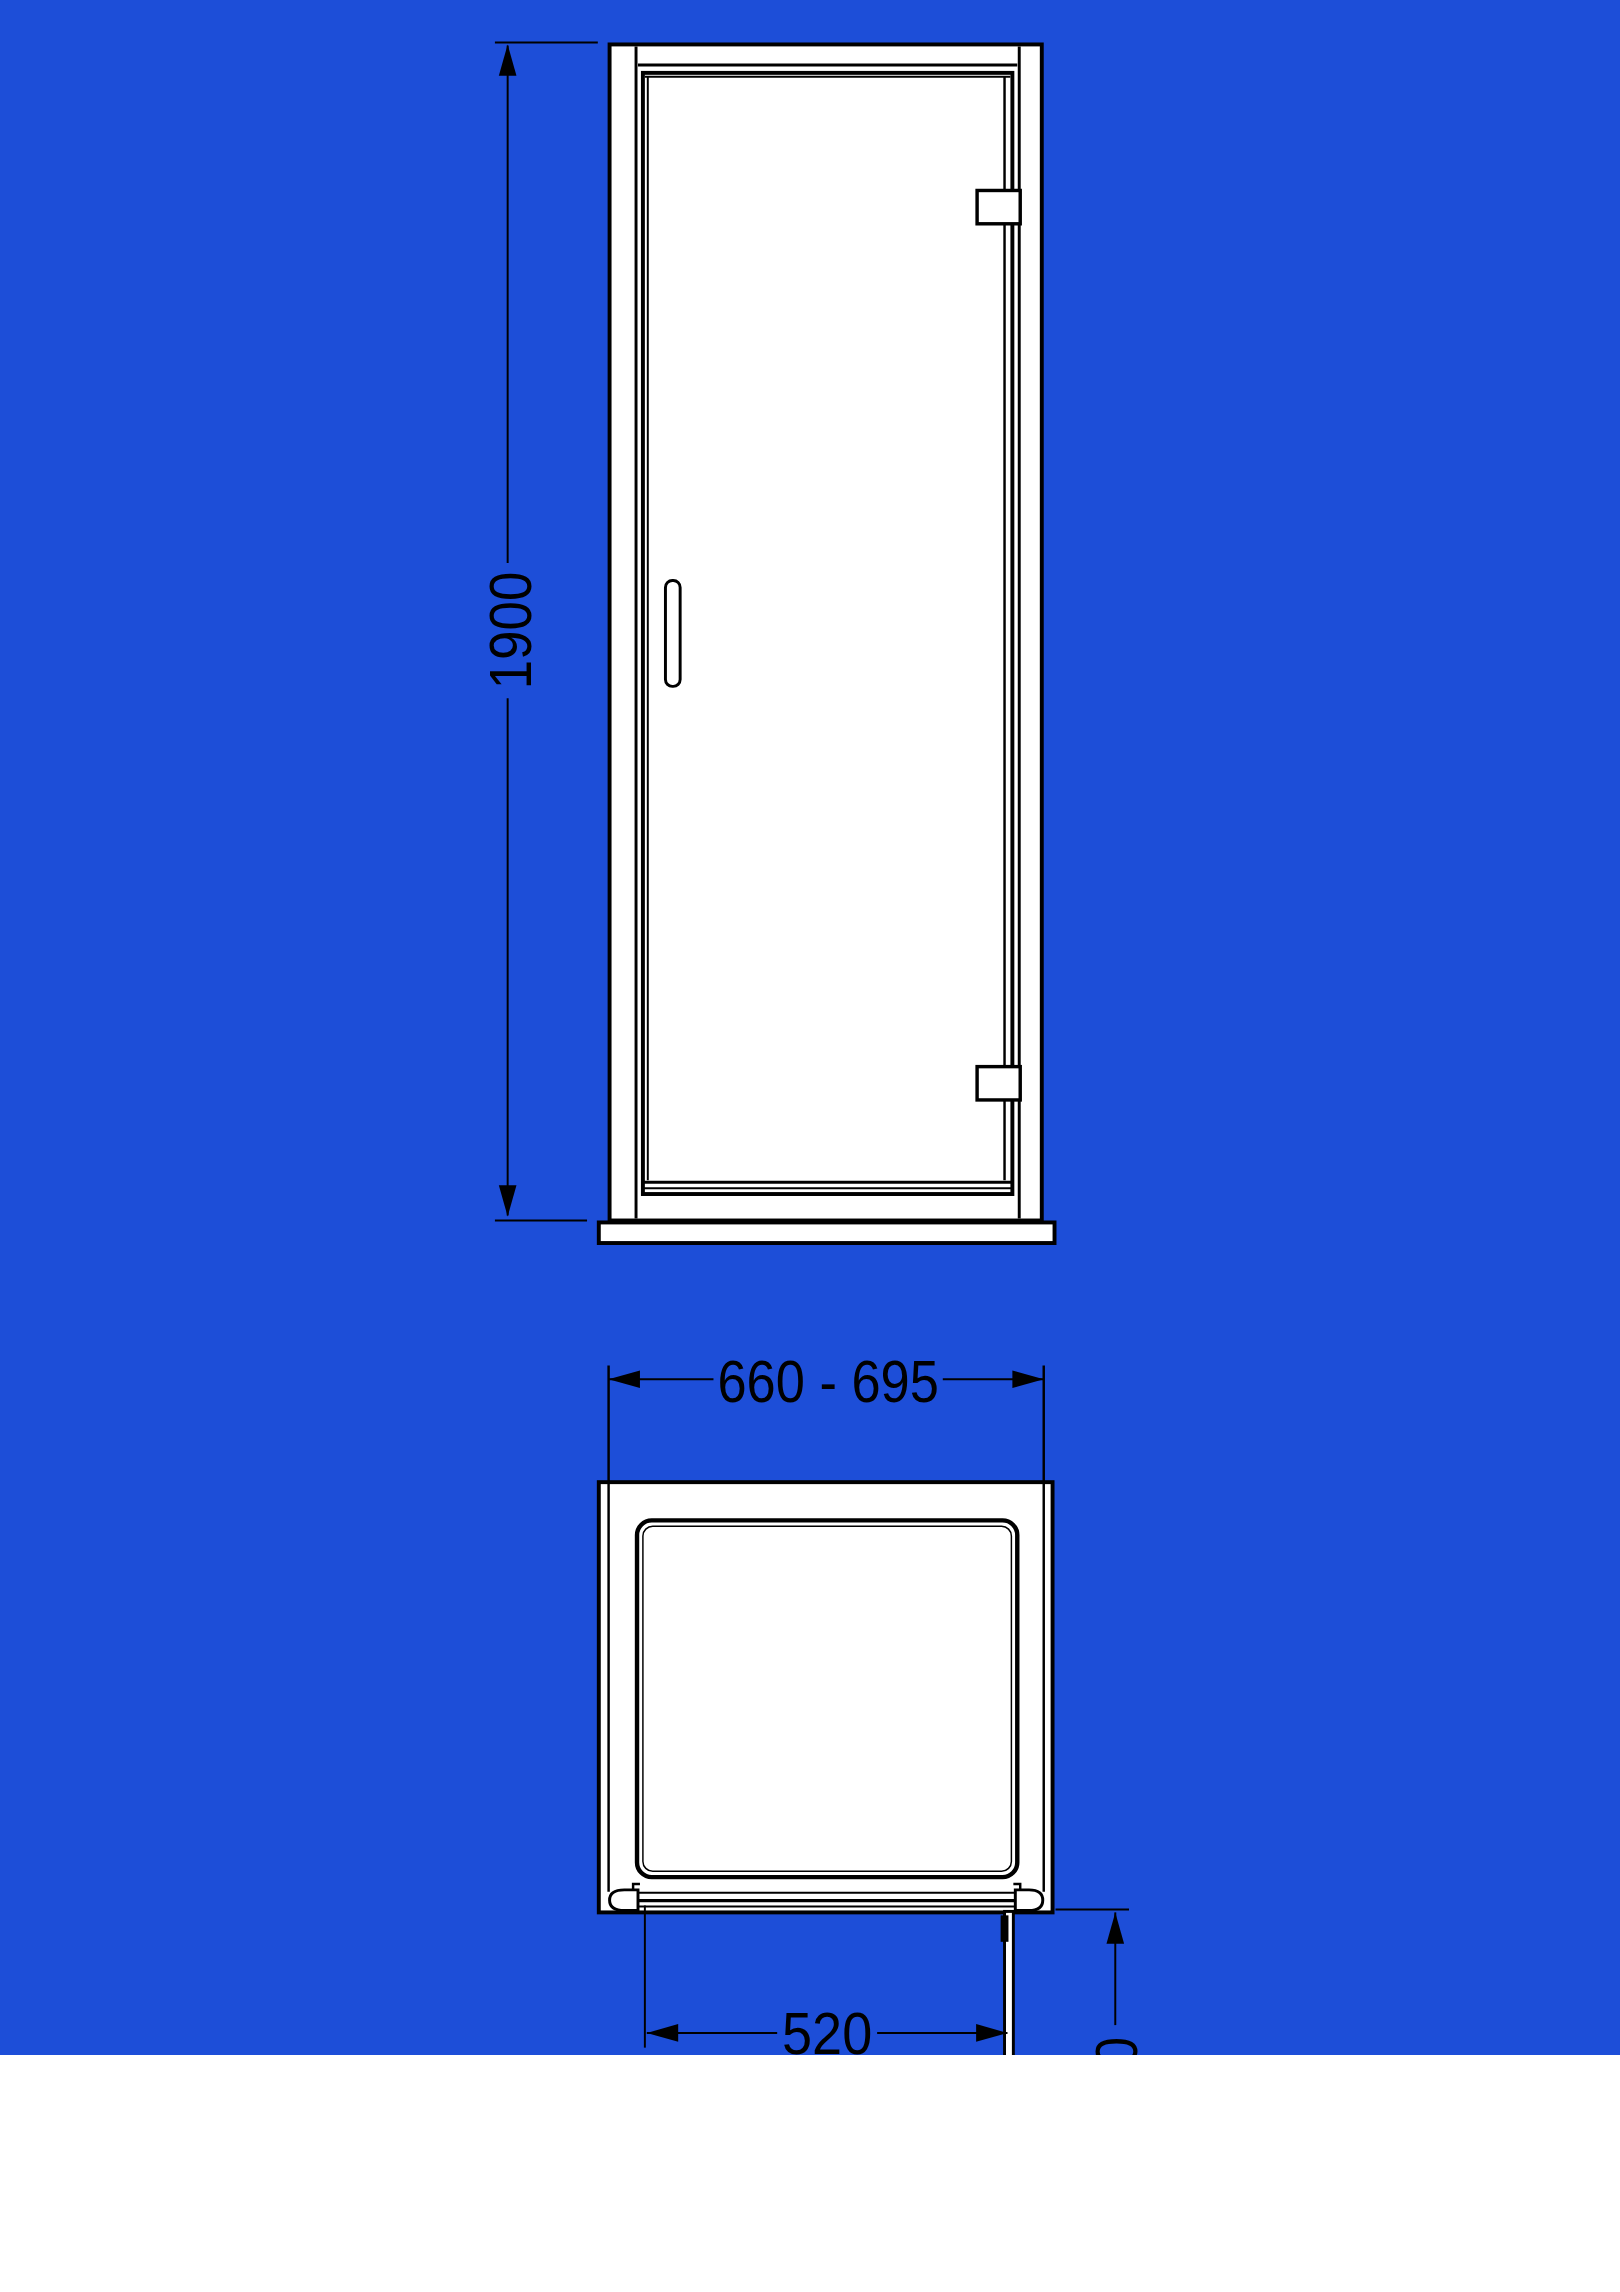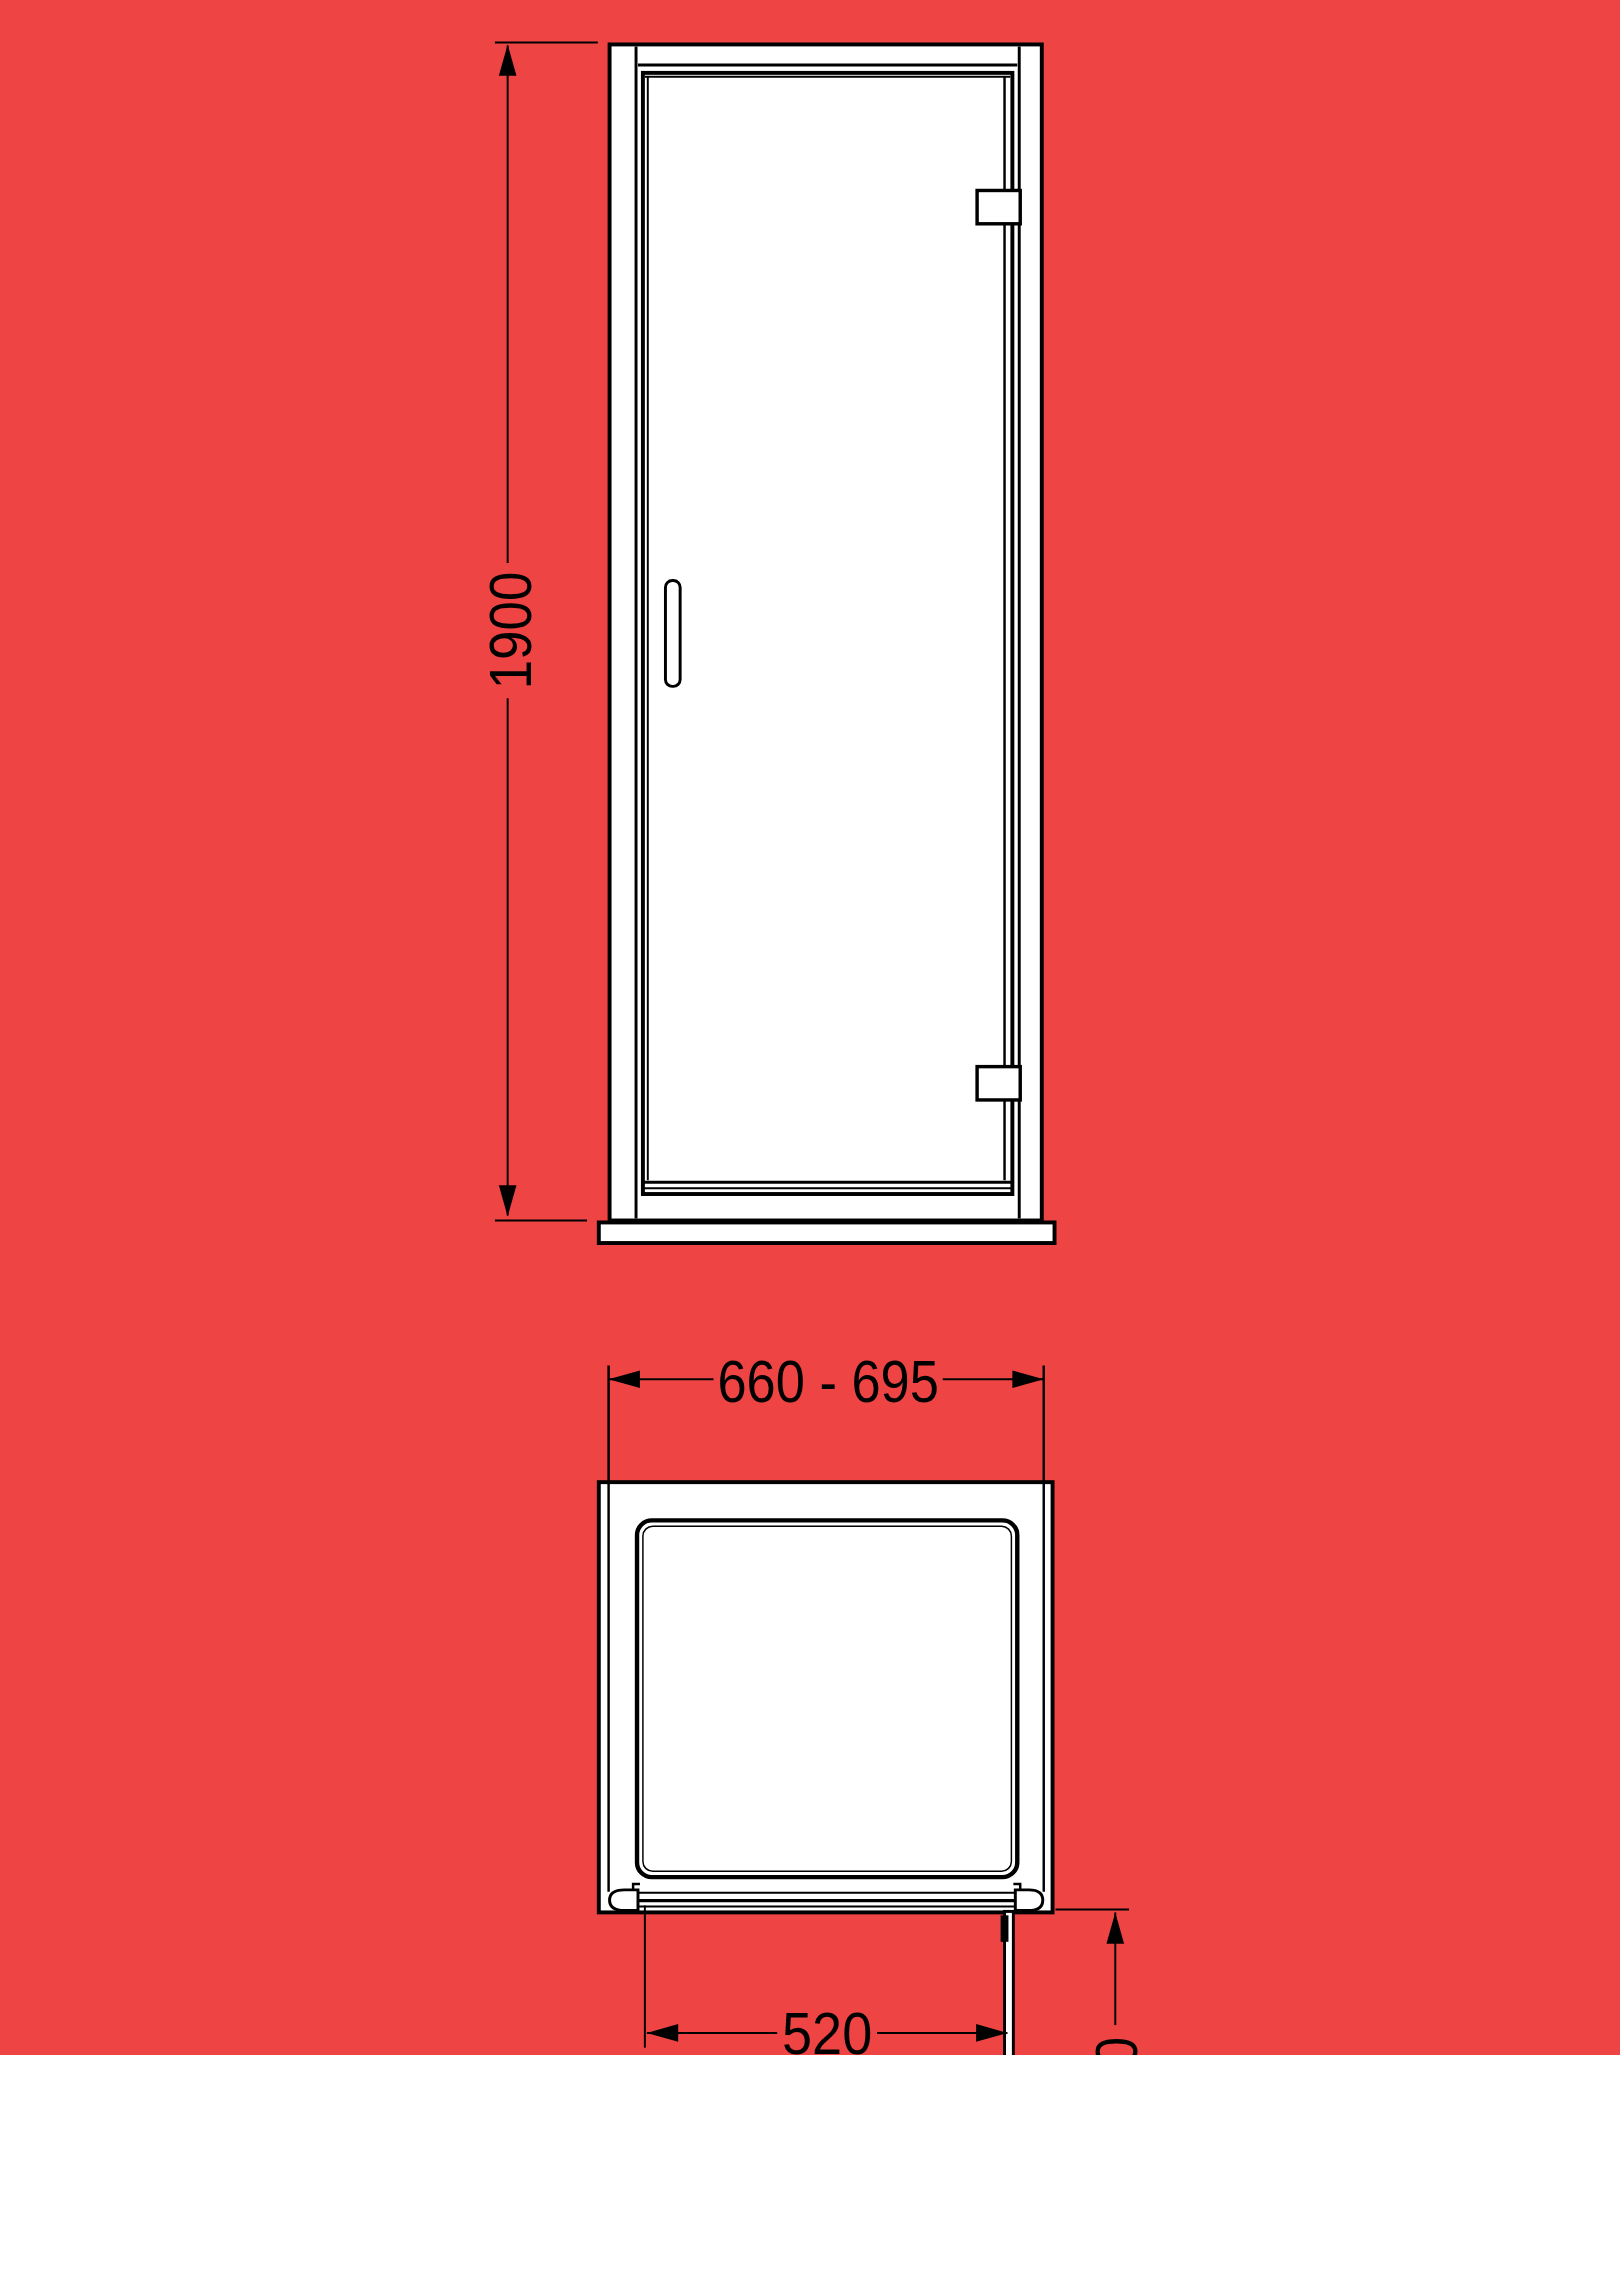--- a/index.html
+++ b/index.html
@@ -4,21 +4,21 @@
 <style>
   html, body {
     margin: 0;
     padding: 0;
     background: #ffffff;
   }
   .drawing-canvas {
     position: relative;
     width: 1620px;
     height: 2055px;
-    background: #ef4444;
+    background: #1d4ed8;
     font-family: "Liberation Sans", sans-serif;
   }
   svg text {
     font-family: "Liberation Sans", sans-serif;
     fill: #000000;
   }
 </style>
 </head>
 <body>
 

